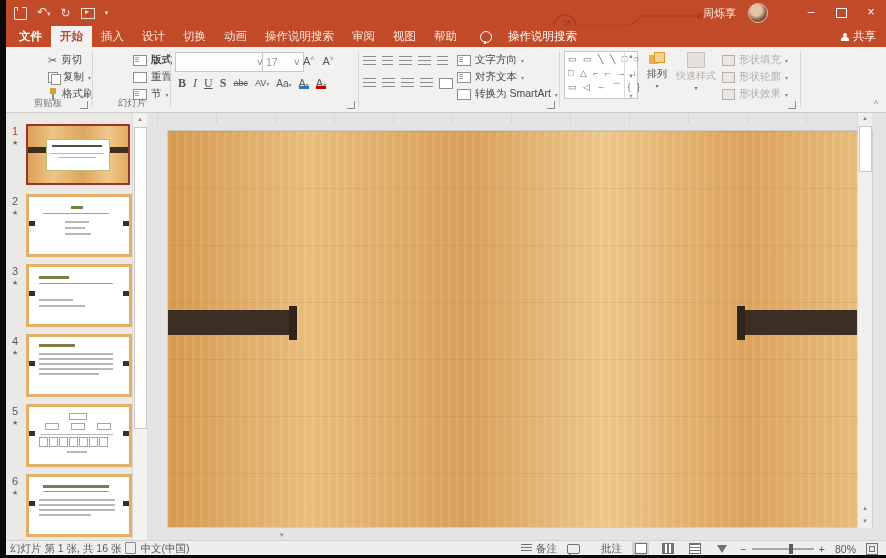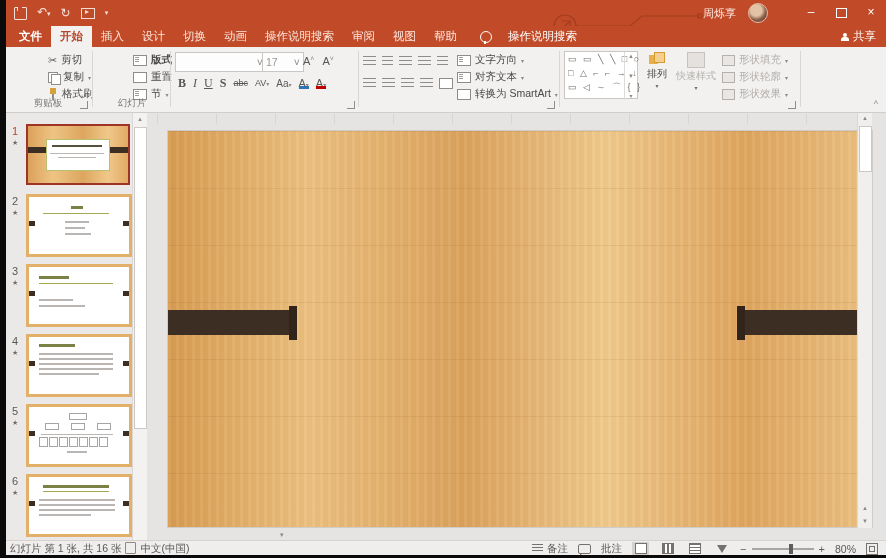--- a/index.html
+++ b/index.html
@@ -473,21 +473,21 @@
     <div class="sb-left">
       <span>幻灯片 第 1 张, 共 16 张</span>
       <span class="mi ic-acc"></span>
       <span>中文(中国)</span>
     </div>
     <div class="sb-right">
       <span style="display:flex;gap:4px;align-items:center;">
         <span class="ic-notes"></span>
         <span>备注</span>
       </span>
-      <span style="display:flex;gap:10px;align-items:center;">
+      <span style="display:flex;gap:21px;align-items:center;">
         <span class="ic-comment"></span>
         <span>批注</span>
       </span>
       <span class="vbtn on">
           <span class="vb"></span>
         </span>
       <span class="vbtn">
           <span class="vb sorter"></span>
         </span>
       <span class="vbtn">

